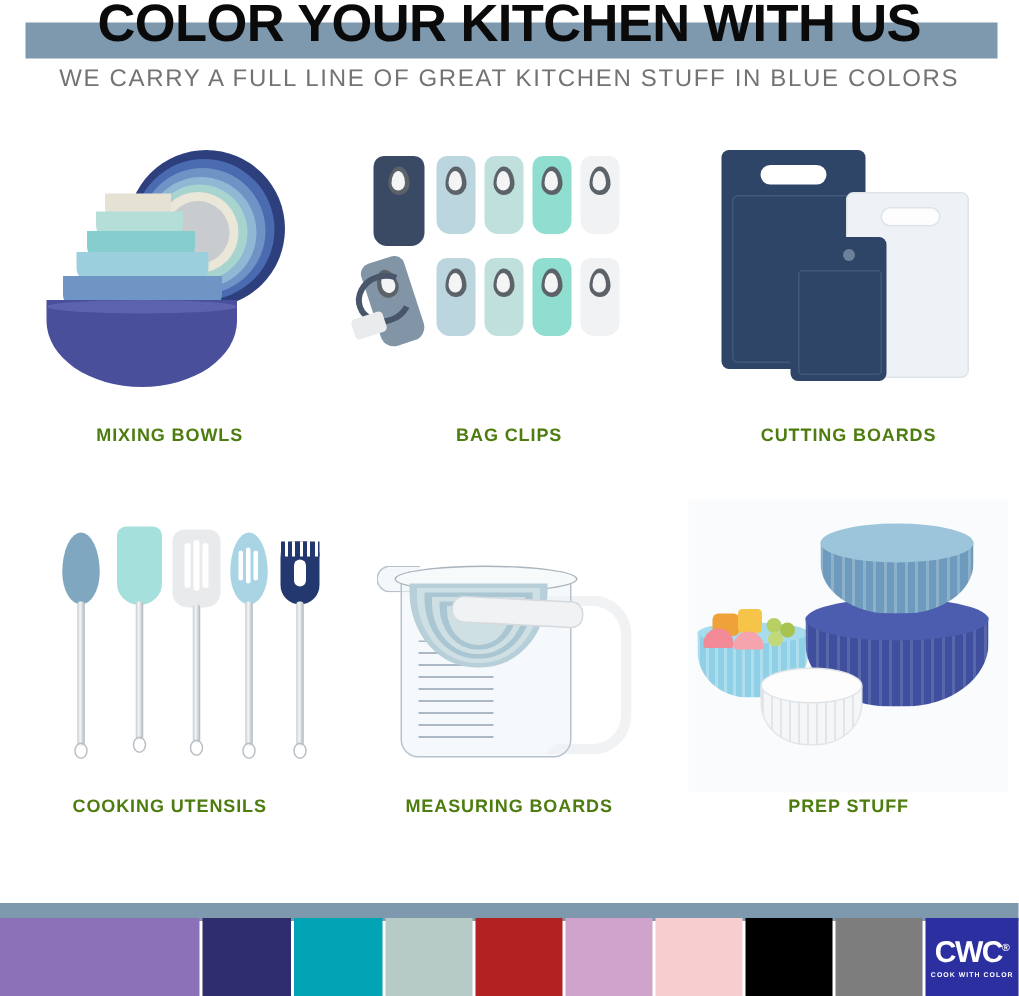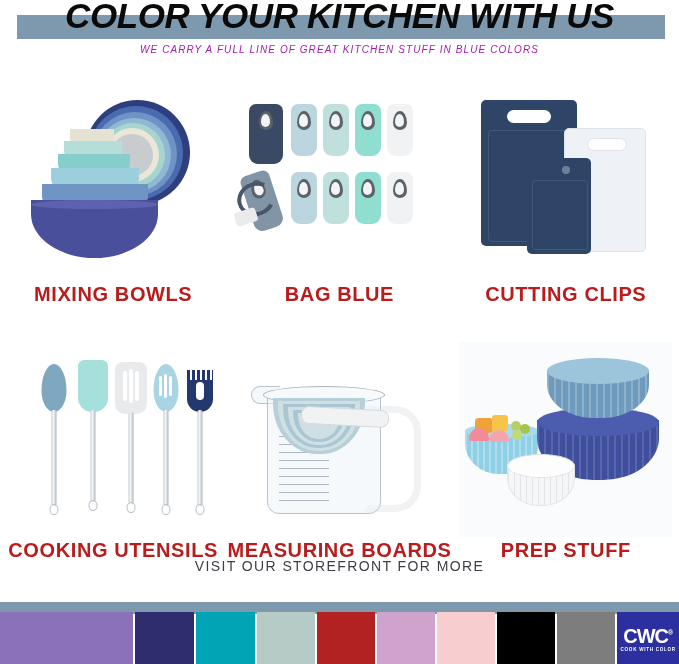--- a/index.html
+++ b/index.html
@@ -5,50 +5,50 @@
   html,body{margin:0;padding:0;}
   body{
     width:679px;height:664px;
     background:#ffffff;
     font-family:"Liberation Sans","DejaVu Sans",sans-serif;
     overflow:hidden;position:relative;
   }
   .page{position:relative;width:679px;height:664px;}
 
   
-  .header{position:relative;height:78px;font-style:italic;}
+  .header{position:relative;height:78px;}
   .header-band{
     position:absolute;left:17px;top:15px;width:648px;height:24px;
     background:#7e98ad;
   }
   .header-title{
     position:absolute;left:0;top:-4px;width:679px;
     text-align:center;
     font-size:35px;font-weight:bold;letter-spacing:-0.4px;
     color:#0a0a0a;line-height:40px;white-space:nowrap;
   }
   .header-sub{
     position:absolute;left:0;top:44px;width:679px;
     text-align:center;
-    font-size:10px;font-weight:300;letter-spacing:1.1px;
-    color:#a21caf;white-space:nowrap;
+    font-size:16px;font-weight:300;letter-spacing:1.1px;
+    color:#737373;white-space:nowrap;
   }
 
   
   .grid{position:absolute;left:0;top:86px;width:679px;}
   .row{display:flex;width:679px;}
   .cell{width:226.3px;display:flex;flex-direction:column;align-items:center;}
   .art{
     position:relative;width:213px;height:195px;
     overflow:hidden;
   }
   .art.tinted{background:#fafbfd;}
   .caption{
-    font-size:20px;font-weight:bold;letter-spacing:.6px;
-    color:#b91c1c;margin-top:2px;white-space:nowrap;
+    font-size:12px;font-weight:bold;letter-spacing:.6px;
+    color:#4d7c0f;margin-top:2px;white-space:nowrap;
   }
   .row2{margin-top:36px;}
 
   
   .visit{
     position:absolute;left:0;top:558px;width:679px;text-align:center;
     font-size:14px;font-weight:300;letter-spacing:1.4px;color:#3b3f45;
   }
 
   
@@ -182,21 +182,21 @@
           <div class="clip" style="left:90px;top:86px;width:26px;height:52px;background:#bfe0dc;">
             <div class="grip"></div>
             </div>
           <div class="clip" style="left:122px;top:86px;width:26px;height:52px;background:#8fded0;">
             <div class="grip"></div>
             </div>
           <div class="clip" style="left:154px;top:86px;width:26px;height:52px;background:#f0f2f3;">
             <div class="grip"></div>
             </div>
         </div>
-        <div class="caption">BAG BLUE</div>
+        <div class="caption">BAG CLIPS</div>
       </div>
 
       <div class="cell">
         <div class="art">
 
           <div class="board" style="left:22px;top:14px;width:96px;height:146px;background:#2f4568;">
             <div class="hole" style="left:26px;top:10px;width:44px;height:13px;"></div>
             <div style="position:absolute;left:7px;top:30px;width:82px;height:110px;
                         border:1px solid #41577c;border-radius:4px;"></div>
           </div>
@@ -207,21 +207,21 @@
                         border:1px solid #dfe4e9;"></div>
           </div>
 
           <div class="board" style="left:68px;top:72px;width:64px;height:96px;background:#2f4568;">
             <div style="position:absolute;left:35px;top:8px;width:8px;height:8px;
                         border-radius:50%;background:#6d8099;"></div>
             <div style="position:absolute;left:5px;top:22px;width:54px;height:68px;
                         border:1px solid #41577c;border-radius:3px;"></div>
           </div>
         </div>
-        <div class="caption">CUTTING CLIPS</div>
+        <div class="caption">CUTTING BOARDS</div>
       </div>
     </div>
 
     <div class="row row2">
 
       <div class="cell">
         <div class="art">
 
           <div class="ut" style="left:34px;top:22px;width:26px;height:152px;">
             <div class="head" style="top:0;width:25px;height:48px;background:#7fa8c0;
@@ -358,21 +358,20 @@
                         border:1px solid #e3e6e9;"></div>
             <div class="pb-lid" style="left:0;top:0;width:66px;height:22px;background:#fdfdfd;
                         border:1px solid #e0e4e7;"></div>
           </div>
         </div>
         <div class="caption">PREP STUFF</div>
       </div>
     </div>
   </div>
 
-  <div class="visit">VISIT OUR STOREFRONT FOR MORE</div>
 
   <div class="strip-top"></div>
   <div class="swatches">
     <div class="sw" style="width:155px;background:#8b72b8;"></div>
     <div class="sw" style="width:70px;background:#2f2d6e;"></div>
     <div class="sw" style="width:68px;background:#00a4b4;"></div>
     <div class="sw" style="width:68px;background:#b6cbc5;"></div>
     <div class="sw" style="width:68px;background:#b32222;"></div>
     <div class="sw" style="width:68px;background:#cfa3cb;"></div>
     <div class="sw" style="width:68px;background:#f8cdd0;"></div>

